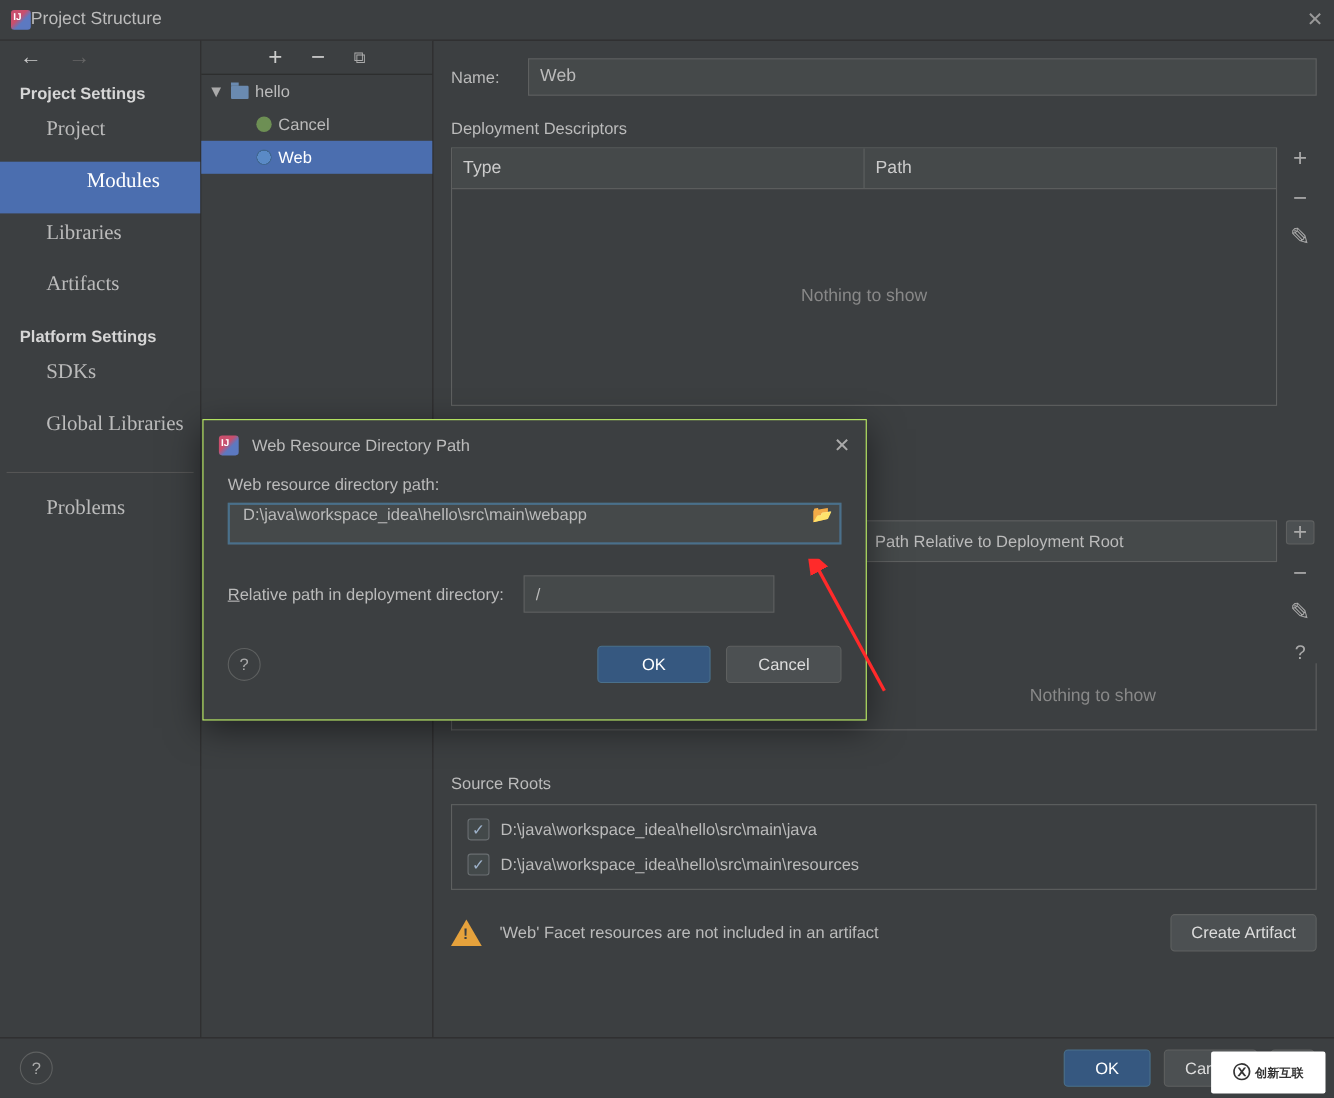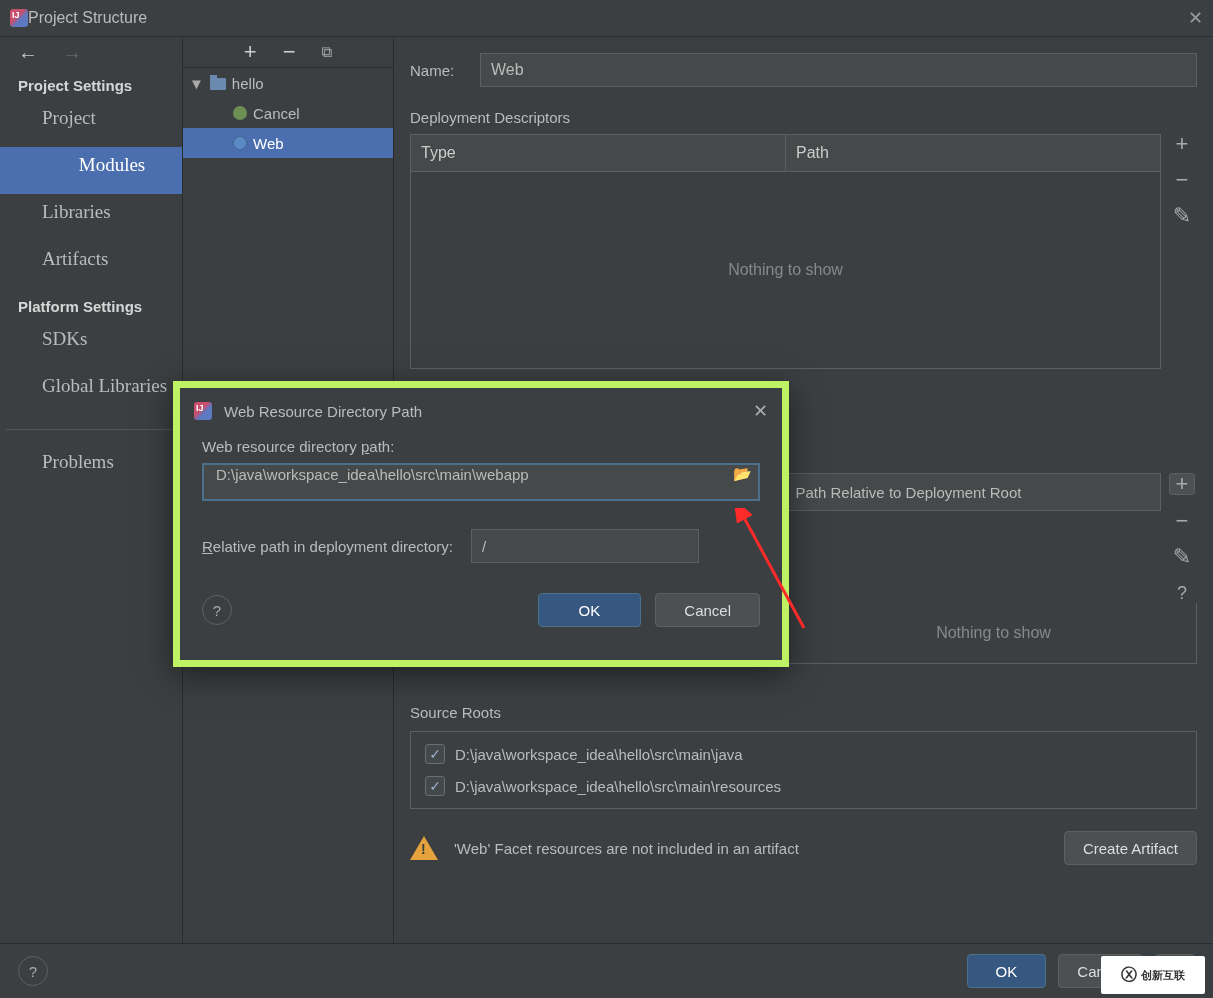--- a/index.html
+++ b/index.html
@@ -63,22 +63,22 @@
     padding:0 28px;border-radius:4px;font-size:15px;cursor:pointer;}
   .bottom-bar{position:absolute;bottom:0;left:0;right:0;height:54px;
     border-top:1px solid #2b2b2b;display:flex;align-items:center;
     padding:0 18px;gap:12px;background:#3c3f41;}
   .help-circ{width:28px;height:28px;border:1px solid #5e6060;border-radius:50%;
     display:flex;align-items:center;justify-content:center;color:#aaa;cursor:pointer;}
   .watermark{position:absolute;right:8px;bottom:4px;width:104px;height:38px;
     background:#fff;border-radius:2px;display:flex;align-items:center;
     justify-content:center;color:#333;font-size:11px;font-weight:bold;}
   
-  .modal{position:absolute;left:173px;top:381px;width:602px;height:272px;
-    background:#3c3f41;border:7px solid #bef264;box-shadow:0 8px 30px rgba(0,0,0,.5);}
+  .modal{position:absolute;left:184px;top:381px;width:602px;height:272px;
+    background:#3c3f41;border:1px solid #bef264;box-shadow:0 8px 30px rgba(0,0,0,.5);}
   .modal-title{height:46px;display:flex;align-items:center;padding:0 14px;
     gap:12px;}
   .modal-title .close{margin-left:auto;cursor:pointer;color:#aaa;font-size:18px;}
   .modal-body{padding:4px 22px;}
   .m-label{color:#bbb;margin-bottom:8px;text-decoration:underline;
     text-decoration-color:transparent;}
   .m-label u{text-decoration:underline;}
   .m-input-wrap{display:flex;align-items:flex-start;border:2px solid #4a708b;
     background:#45494a;height:34px;padding:0 6px 0 10px;}
   .m-input-wrap input{flex:1;background:transparent;border:none;color:#bbb;

